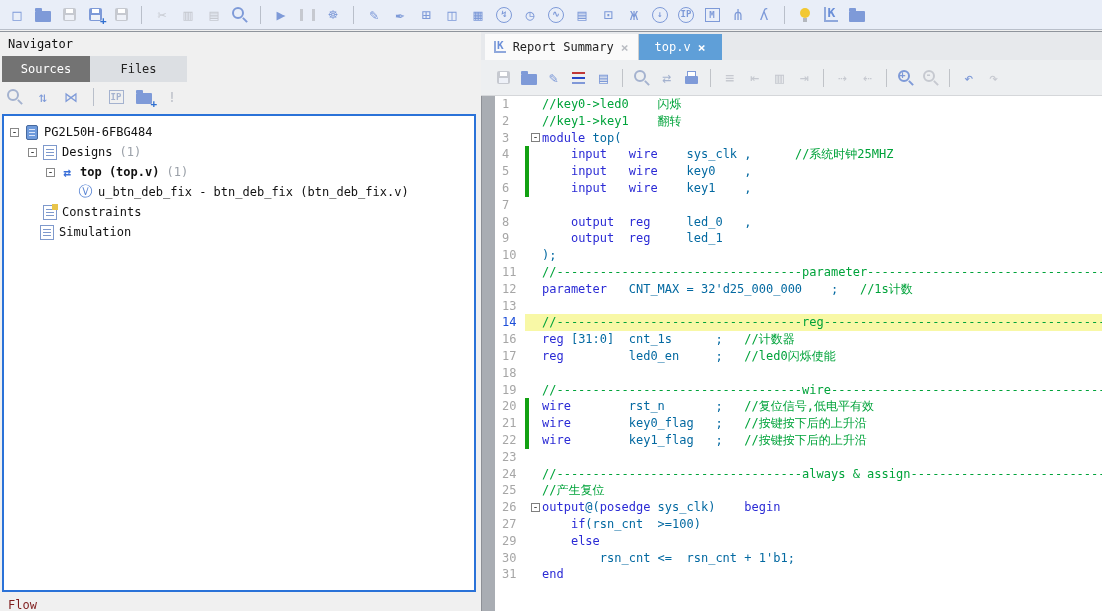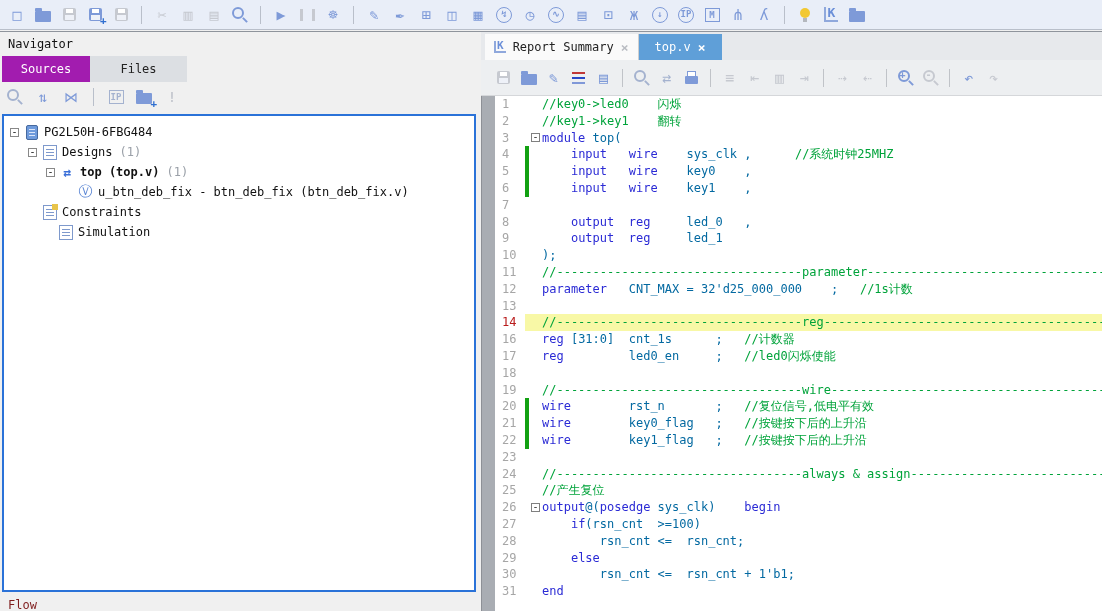--- a/index.html
+++ b/index.html
@@ -43,21 +43,21 @@
   .i-float::before{content:"";position:absolute;left:-4px;top:3px;width:8px;height:7px;border:1.5px solid #3a3a3a;background:#f0f0f0}
 
   
   .nav{position:absolute;left:0;top:31px;width:561px;height:580px;background:#f0f0f0;border-top:1px solid #8f949c;box-sizing:border-box}
   .nav-title-row{height:24px;display:flex;align-items:center;padding:0 10px 0 8px}
   .nav-title-row .ttl{flex:1}
   .winbtns{display:flex;align-items:center;gap:12px;color:#222;font-weight:bold}
   .xbtn{font-size:14px;line-height:1;cursor:default}
   .nav-tabs{display:flex;height:26px;padding-left:2px}
   .nav-tab{width:88px;display:flex;align-items:center;justify-content:center;cursor:default}
-  .nav-tab.active{background:#a21caf;color:#fff}
+  .nav-tab.active{background:#737373;color:#fff}
   .nav-tab.inactive{background:#dcdfe3;color:#222;width:97px}
   .nav-tools{height:30px;display:flex;align-items:center;padding-left:2px;gap:2px}
   .nav-tools .icon{font-size:14px}
   .tree-box{position:absolute;left:2px;top:82px;width:474px;height:478px;background:#fff;
             border:2px solid #2a72d8;overflow:hidden;box-sizing:border-box;padding-top:6px}
   .trow{display:flex;align-items:center;height:20px;gap:5px;white-space:nowrap;cursor:default}
   .exp{box-sizing:border-box;width:9px;height:9px;border:1px solid #888;background:#fff;color:#222;
        font-size:10px;line-height:6px;text-align:center;flex:none}
   .exp.hiddenbox{visibility:hidden}
   .ticon{width:15px;height:15px;display:inline-flex;align-items:center;justify-content:center;flex:none}
@@ -89,21 +89,21 @@
   .etoolbar{position:absolute;left:481px;top:60px;width:621px;height:36px;background:#edeff1;
             border-bottom:1px solid #d5d7da;display:flex;align-items:center;padding-left:10px;box-sizing:border-box}
   .esep{width:1px;height:18px;background:#c0c3c8;margin:0 6px;flex:none}
   .etoolbar .icon{width:25px}
 
   
   .code{position:absolute;left:495px;top:96px;width:607px;height:515px;background:#fff;overflow:hidden;
         line-height:16.8px;cursor:text}
   .crow{display:flex;height:16.8px;white-space:pre}
   .cnum{width:30px;padding-left:7px;color:#a6a6a6;flex:none;background:#fff;box-sizing:border-box}
-  .crow.hl .cnum{color:#b91c1c}
+  .crow.hl .cnum{color:#1d4ed8}
   .cbar{width:4px;flex:none}
   .cbar.on{background:var(--bar,#12a112)}
   .cfold{width:13px;flex:none;display:flex;align-items:center;justify-content:center}
   .fbox{box-sizing:border-box;width:9px;height:9px;border:1px solid #808080;background:#fff;color:#333;
         font-size:10px;line-height:6px;text-align:center}
   .ctext{flex:1;white-space:pre;overflow:hidden}
   .crow.hl .cbar,.crow.hl .cfold,.crow.hl .ctext{background:var(--hl,#f8f8a6)}
   .tk-k{color:var(--kw,#2b2bd5)}
   .tk-c{color:var(--cm,#00a33a)}
   .tk-t{color:#0369a1}
@@ -237,21 +237,21 @@
         <span class="ticon t-v">Ⓥ</span>
         <span class="tlabel">u_btn_deb_fix - btn_deb_fix (btn_deb_fix.v)</span>
       </div>
       <div class="trow" style="padding-left: 24px;">
         <span class="exp hiddenbox"></span>
         <span class="ticon">
           <span class="t-doc t-cons"></span>
         </span>
         <span class="tlabel">Constraints</span>
       </div>
-      <div class="trow" style="padding-left: 40px; text-align: right;">
+      <div class="trow" style="padding-left: 21px; text-align: right;">
         <span class="exp hiddenbox"></span>
         <span class="ticon">
           <span class="t-doc"></span>
         </span>
         <span class="tlabel">Simulation</span>
       </div>
     </div>
   <div class="flow-label">Flow</div>
 </div>
 
@@ -327,17 +327,16 @@
     <div class="crow"><span class="cnum">18</span><span class="cbar"></span><span class="cfold"></span><span class="ctext"></span></div>
     <div class="crow"><span class="cnum">19</span><span class="cbar"></span><span class="cfold"></span><span class="ctext"><span class="tk-c">//----------------------------------wire-------------------------------------------------------------------</span></span></div>
     <div class="crow"><span class="cnum">20</span><span class="cbar on"></span><span class="cfold"></span><span class="ctext"><span class="tk-k">wire</span><span class="tk-t">        rst_n       ;   </span><span class="tk-c">//复位信号,低电平有效</span></span></div>
     <div class="crow"><span class="cnum">21</span><span class="cbar on"></span><span class="cfold"></span><span class="ctext"><span class="tk-k">wire</span><span class="tk-t">        key0_flag   ;   </span><span class="tk-c">//按键按下后的上升沿</span></span></div>
     <div class="crow"><span class="cnum">22</span><span class="cbar on"></span><span class="cfold"></span><span class="ctext"><span class="tk-k">wire</span><span class="tk-t">        key1_flag   ;   </span><span class="tk-c">//按键按下后的上升沿</span></span></div>
     <div class="crow"><span class="cnum">23</span><span class="cbar"></span><span class="cfold"></span><span class="ctext"></span></div>
     <div class="crow"><span class="cnum">24</span><span class="cbar"></span><span class="cfold"></span><span class="ctext"><span class="tk-c">//----------------------------------always &amp; assign--------------------------------------------------------</span></span></div>
     <div class="crow"><span class="cnum">25</span><span class="cbar"></span><span class="cfold"></span><span class="ctext"><span class="tk-c">//产生复位</span></span></div>
     <div class="crow"><span class="cnum">26</span><span class="cbar"></span><span class="cfold"><span class="fbox">-</span></span><span class="ctext"><span class="tk-k">output</span><span class="tk-t">@(</span><span class="tk-k">posedge</span><span class="tk-t"> sys_clk)    </span><span class="tk-k">begin</span></span></div>
     <div class="crow"><span class="cnum">27</span><span class="cbar"></span><span class="cfold"></span><span class="ctext"><span class="tk-t">    </span><span class="tk-k">if</span><span class="tk-t">(rsn_cnt  &gt;=100)</span></span></div>
-    <div class="crow"><span class="cnum">28</span><span class="cbar"></span><span class="cfold"></span><span class="ctext"><span class="tk-t">        rsn_cnt &lt;=  rsn_cnt;</span></span></div>
     <div class="crow"><span class="cnum">29</span><span class="cbar"></span><span class="cfold"></span><span class="ctext"><span class="tk-t">    </span><span class="tk-k">else</span></span></div>
     <div class="crow"><span class="cnum">30</span><span class="cbar"></span><span class="cfold"></span><span class="ctext"><span class="tk-t">        rsn_cnt &lt;=  rsn_cnt + 1'b1;</span></span></div>
     <div class="crow"><span class="cnum">31</span><span class="cbar"></span><span class="cfold"></span><span class="ctext"><span class="tk-k">end</span></span></div>
   </div>
 
 </body></html>

